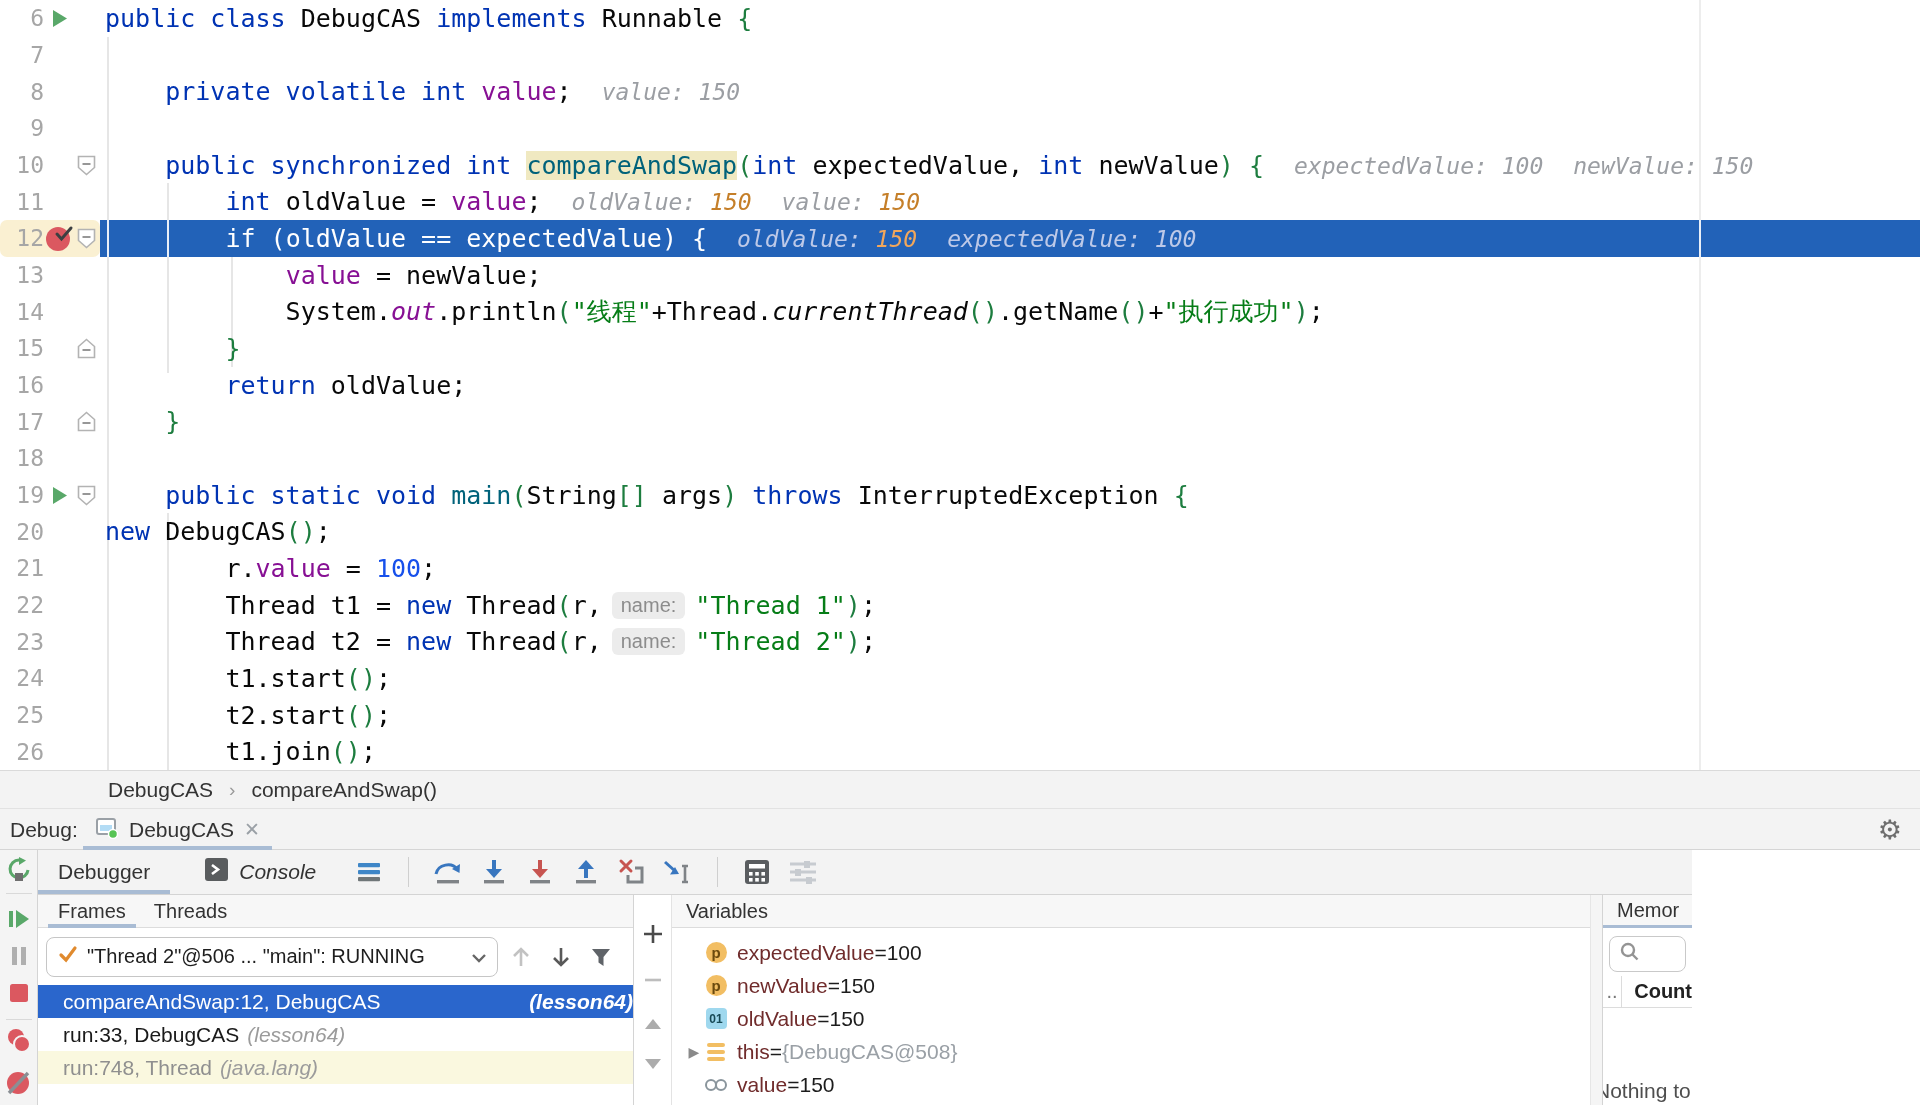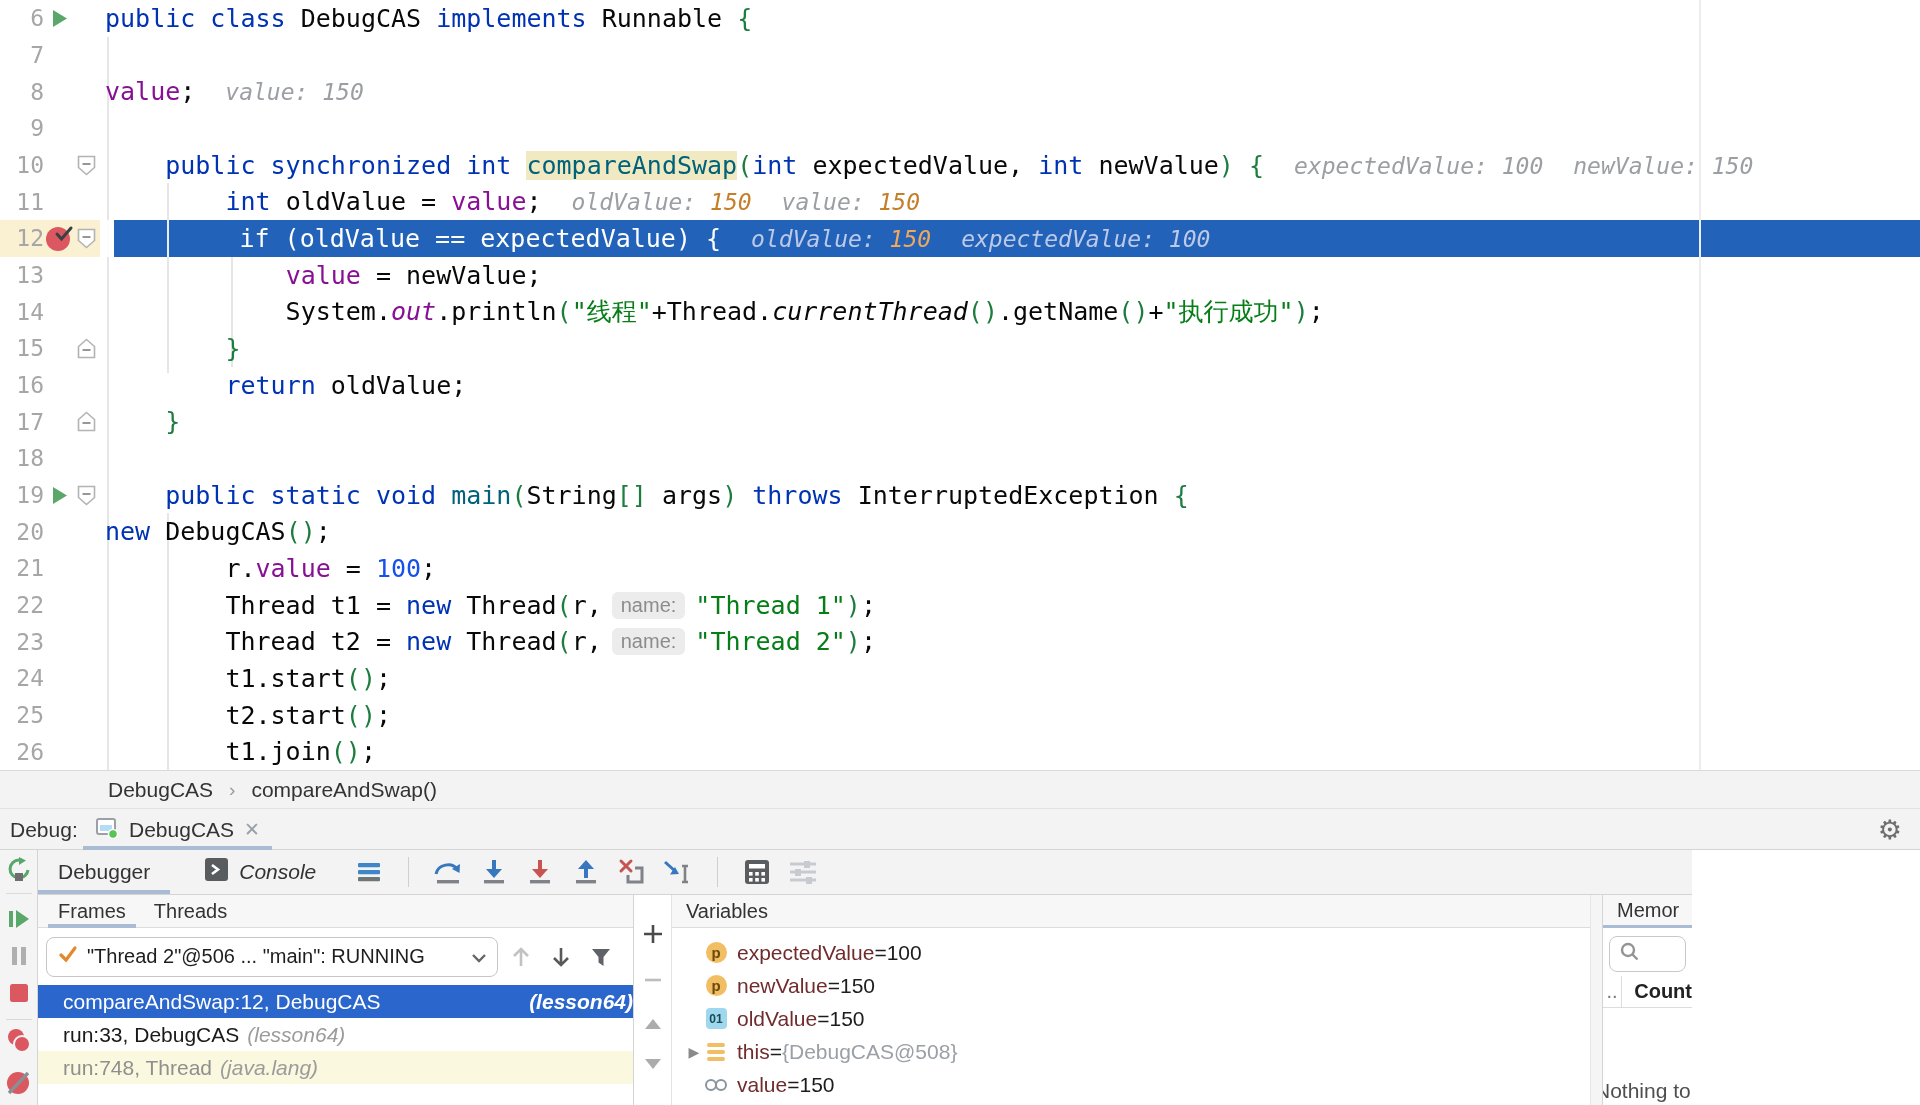--- a/index.html
+++ b/index.html
@@ -22,22 +22,22 @@
   .tk-k { color:#0033B3; } .tk-d { color:#080808; }
   .tk-m { color:#00627A; } .tk-hl { color:#00627A; background:#F0E9C1; }
   .tk-f { color:#871094; } .tk-sf { color:#871094; font-style:italic; }
   .tk-sm { color:#080808; font-style:italic; }
   .tk-s { color:#067D17; } .tk-n { color:#1750EB; } .tk-p { color:#1D7D3F; }
   .pill { font-family:"Liberation Sans",sans-serif; font-size:20px; color:#8C8C8C;
     background:#ECECEC; border-radius:6px; padding:2px 9px; margin:0 10px; }
   .hgroup { margin-left:30px; } .hgroup:first-of-type { margin-left:55px; }
   .hint { color:#9B9EA3; font-style:italic; font-size:23px; }
   .hint-o { color:#C57F29; font-style:italic; font-size:23px; }
-  .line.exec .gut { background:#FAF0D2; }
-  .line.exec .code { background:#2262B8;margin-left:14px; }
+  .line.exec .gut { background:#FAF0D2;border-radius:7px; }
+  .line.exec .code { background:#2262B8; }
   .line.exec .code .tk { color:#fff; }
   .line.exec .code .hint { color:#BDC9E8; }
   .line.exec .code .hint-o { color:#F2A75B; }
 
   
   #breadcrumb { position:absolute; top:770px; left:0; width:1920px; height:38px; background:#F3F3F3;
     border-top:1px solid #DADADA; display:flex; align-items:center; padding-left:108px;
     font-size:21px; color:#333; }
   .bc-sep { color:#9A9A9A; margin:0 16px; font-size:19px; }
 
@@ -129,21 +129,21 @@
   <div id="margin-guide"></div>
   <div class="ig" style="left:107px; top:37px;  height:733px;"></div>
   <div class="ig" style="left:167px; top:183px; height:190px;"></div>
   <div class="ig" style="left:167px; top:513px; height:257px;"></div>
   <div class="ig" style="left:231px; top:257px; height:110px;"></div>
   <div id="lines">
       <div class="line"><div class="gut"><span class="gnum">6</span><span class="gslot"><svg width="17" height="19" viewBox="0 0 17 19">
               <path d="M2 1 L16 9.5 L2 18 Z" fill="#59A869"></path>
             </svg></span><span class="gfold"></span></div><div class="code"><span class="tk tk-k">public class </span><span class="tk tk-d">DebugCAS </span><span class="tk tk-k">implements </span><span class="tk tk-d">Runnable </span><span class="tk tk-p">{</span></div></div>
       <div class="line"><div class="gut"><span class="gnum">7</span><span class="gslot"></span><span class="gfold"></span></div><div class="code"></div></div>
-      <div class="line"><div class="gut"><span class="gnum">8</span><span class="gslot"></span><span class="gfold"></span></div><div class="code"><span class="tk tk-f">value</span><span class="tk tk-d">;</span><span class="hgroup"><span class="hint">value: 150</span></span></div></div>
+      <div class="line"><div class="gut"><span class="gnum">8</span><span class="gslot"></span><span class="gfold"></span></div><div class="code"><span class="tk tk-k">    private volatile int </span><span class="tk tk-f">value</span><span class="tk tk-d">;</span><span class="hgroup"><span class="hint">value: 150</span></span></div></div>
       <div class="line"><div class="gut"><span class="gnum">9</span><span class="gslot"></span><span class="gfold"></span></div><div class="code"></div></div>
       <div class="line"><div class="gut"><span class="gnum">10</span><span class="gslot"></span><span class="gfold"><svg width="19" height="21" viewBox="0 0 19 21">
               <path d="M1.5 1.5 H17.5 V12.5 L9.5 19.5 L1.5 12.5 Z" fill="#fff" stroke="#B3B3B3" stroke-width="1.6"></path>
               <path d="M5.5 9 H13.5" stroke="#8C8C8C" stroke-width="1.8"></path>
             </svg></span></div><div class="code"><span class="tk tk-k">    public synchronized int </span><span class="tk tk-hl">compareAndSwap</span><span class="tk tk-p">(</span><span class="tk tk-k">int </span><span class="tk tk-d">expectedValue, </span><span class="tk tk-k">int </span><span class="tk tk-d">newValue</span><span class="tk tk-p">) {</span><span class="hgroup"><span class="hint">expectedValue: 100</span></span><span class="hgroup"><span class="hint">newValue: 150</span></span></div></div>
       <div class="line"><div class="gut"><span class="gnum">11</span><span class="gslot"></span><span class="gfold"></span></div><div class="code"><span class="tk tk-d">        </span><span class="tk tk-k">int </span><span class="tk tk-d">oldValue = </span><span class="tk tk-f">value</span><span class="tk tk-d">;</span><span class="hgroup"><span class="hint">oldValue: </span><span class="hint-o">150</span></span><span class="hgroup"><span class="hint">value: </span><span class="hint-o">150</span></span></div></div>
       <div class="line exec"><div class="gut"><span class="gnum">12</span><span class="gslot"><svg width="30" height="27" viewBox="0 0 30 27">
               <circle cx="13" cy="14" r="12" fill="#DB5860"></circle>
               <path d="M12 9 L16.5 14 L26 3" fill="none" stroke="#3C3F41" stroke-width="3" stroke-linecap="round"></path>
             </svg></span><span class="gfold"><svg width="19" height="21" viewBox="0 0 19 21">

